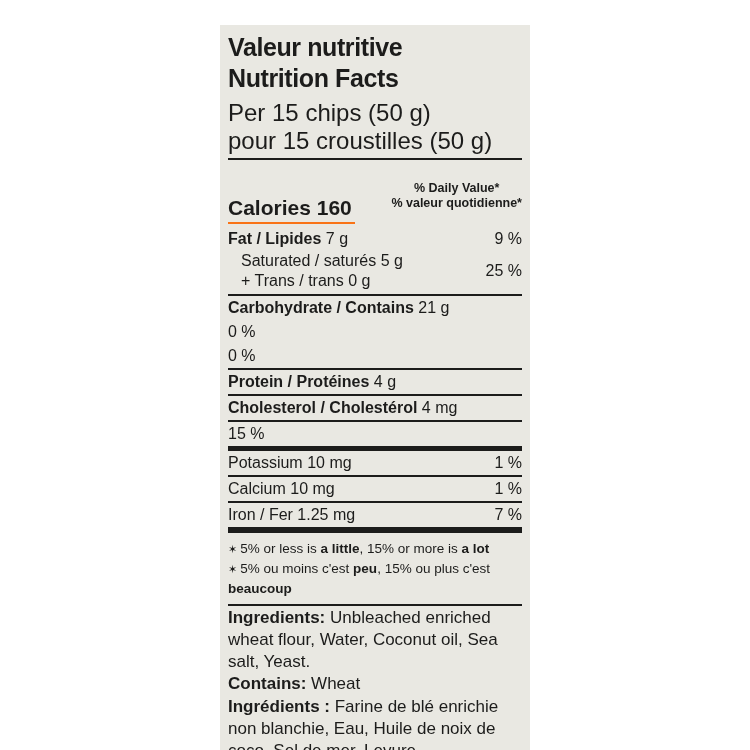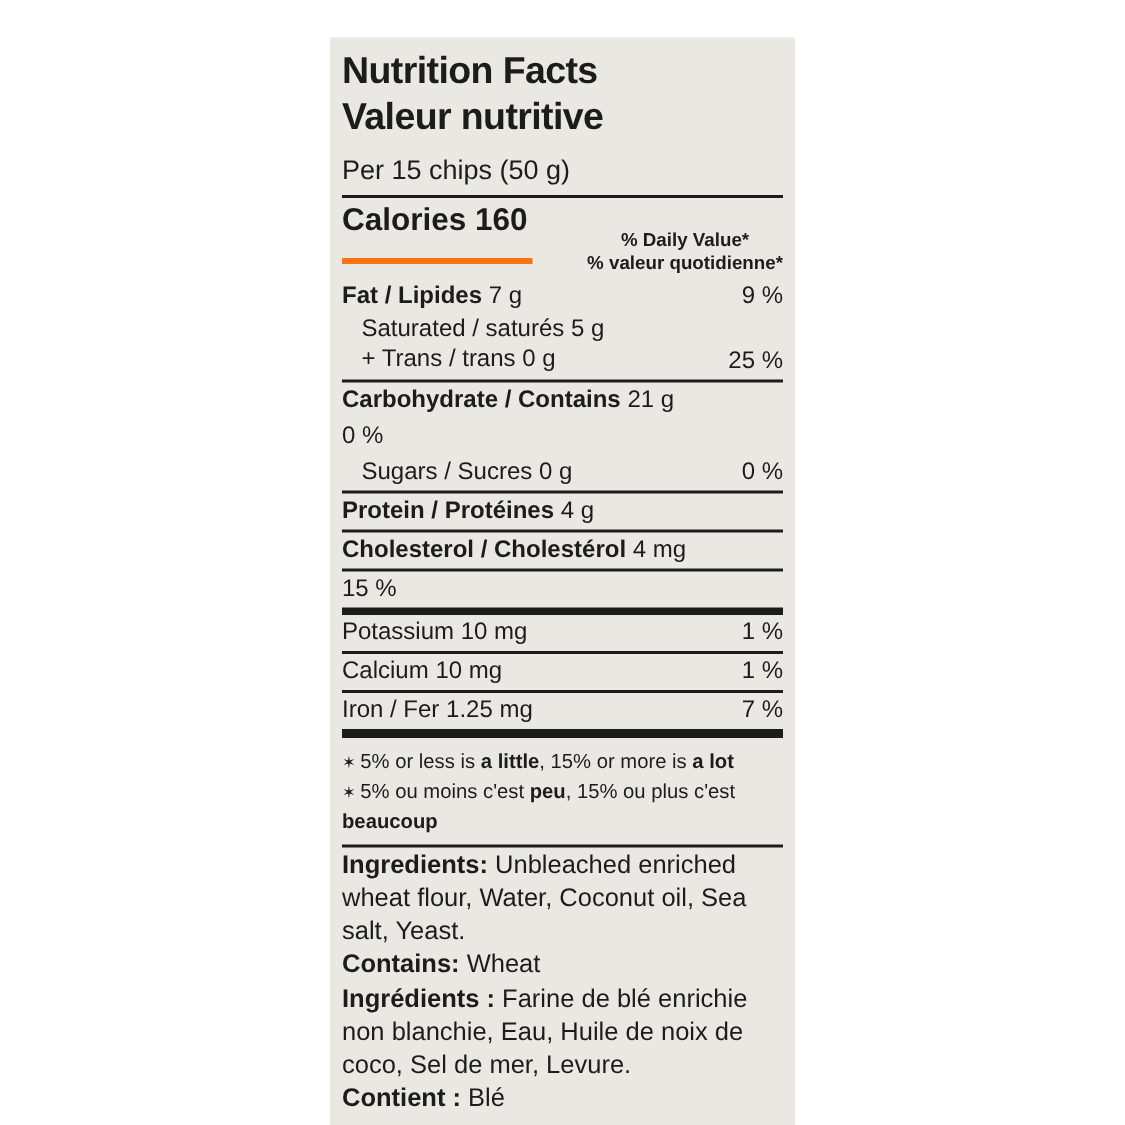--- a/index.html
+++ b/index.html
@@ -7,50 +7,51 @@
     width:750px;height:750px;background:#ffffff;position:relative;
     font-family:"Liberation Sans","DejaVu Sans",sans-serif;color:#1c1c1b;
     -webkit-font-smoothing:antialiased;
   }
   .nft{
     position:absolute;left:220px;top:25px;width:310px;min-height:697px;
     background:#e9e8e2;box-sizing:border-box;padding:7px 8px 10px 8px;
   }
   .title{font-size:25px;font-weight:700;line-height:31px;letter-spacing:-0.4px;}
   .serving-block{margin:5px 0 3px 0;}
-  .serving{font-size:18px;line-height:28px;}
+  .serving{font-size:24px;line-height:28px;}
   .rule{height:2px;background:#1c1c1b;}
   .rule-thick{height:5px;background:#1c1c1b;}
   .rule-heavy{height:6px;background:#1c1c1b;}
   .cal-block{display:flex;justify-content:space-between;align-items:flex-start;padding:3px 0 3px 0;}
-  .cal-left{font-size:21px;font-weight:700;line-height:24px;border-bottom:4px solid #f97316;padding:0 3px 13px 0;align-self:flex-start;}
+  .cal-left{font-size:21px;font-weight:700;line-height:24px;border-bottom:2px solid #f97316;padding:0 3px 2px 0;align-self:flex-start;margin-top:33px;}
   .cal-right{text-align:center;font-size:12.5px;font-weight:700;line-height:15px;padding-top:1px;margin-top:17px;}
   .row{display:flex;justify-content:space-between;align-items:flex-end;font-size:16px;line-height:20px;padding:2px 0;}
   .row .nm{white-space:nowrap;}
   .row .nm .bld{font-weight:700;}
   .indent{padding-left:13px;}
   .dv{white-space:nowrap;}
-  .sat-group{display:flex;justify-content:space-between;align-items:flex-end;padding:0 0 3px 0;gap:44px;}
+  .sat-group{display:flex;justify-content:space-between;align-items:center;padding:0 0 3px 0;gap:44px;}
   .sat-lines{font-size:16px;line-height:20px;}
   .fn{padding:6px 0 6px 0;font-size:13.5px;line-height:19px;}
   .fn .star{font-family:"DejaVu Sans",sans-serif;font-size:11px;margin-right:3px;}
   .fn b{font-weight:700;}
   .ing{font-size:17px;line-height:22px;margin-top:1px;}
   .ing b{font-weight:700;}
 </style>
 </head>
 <body>
 
 <div class="nft">
 
+  <div class="title">Valeur nutritive</div>
   <div class="title">Nutrition Facts</div>
-  <div class="title">Valeur nutritive</div>
 
   <div class="serving-block">
     <div class="serving">Per 15 chips (50 g)</div>
+    <div class="serving">pour 15 croustilles (50 g)</div>
   </div>
 
   <div class="rule"></div>
 
   <div class="cal-block">
     <div class="cal-left"><span>Calories</span> <span>160</span></div>
     <div class="cal-right">
       <div>% Daily Value*</div>
       <div>% valeur quotidienne*</div>
     </div>
@@ -74,21 +75,20 @@
   <div class="row">
     <span class="nm"><span class="bld">Carbohydrate / Contains</span> <span>21 g</span></span>
     <span class="dv"></span>
   </div>
 
   <div class="row">
     <span class="dv">0 %</span>
   </div>
 
   <div class="row">
-    <span class="nm indent"><span>Sugars / Sucres</span> <span>0 g</span></span>
     <span class="dv">0 %</span>
   </div>
 
   <div class="rule"></div>
 
   <div class="row">
     <span class="nm"><span class="bld">Protein / Protéines</span> <span>4 g</span></span>
     <span class="dv"></span>
   </div>
 

